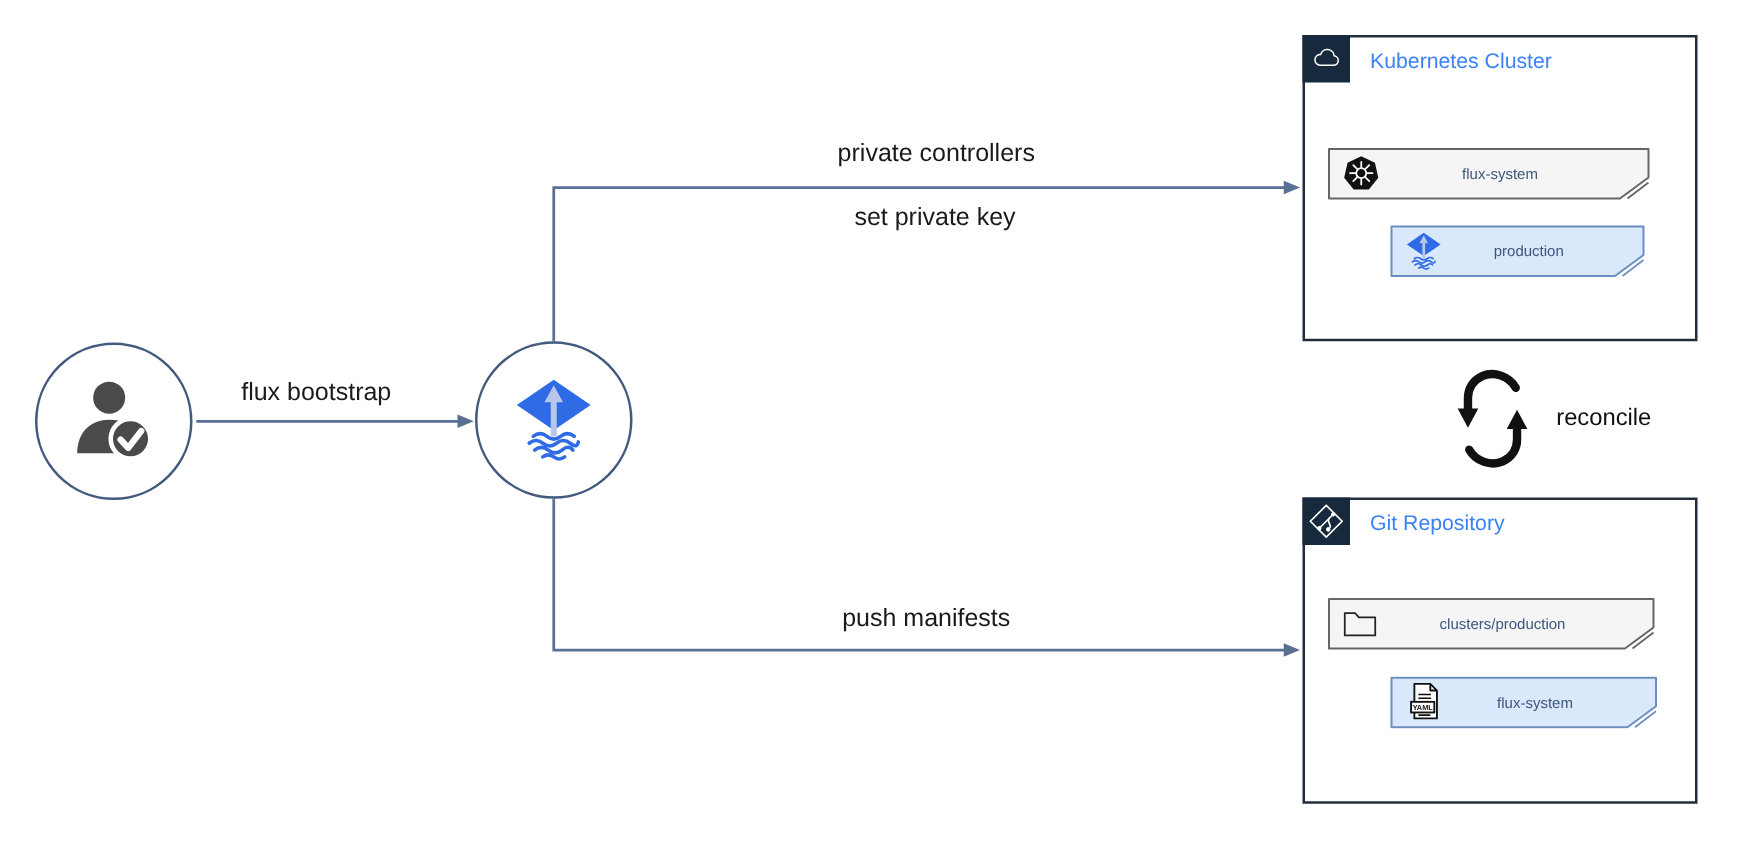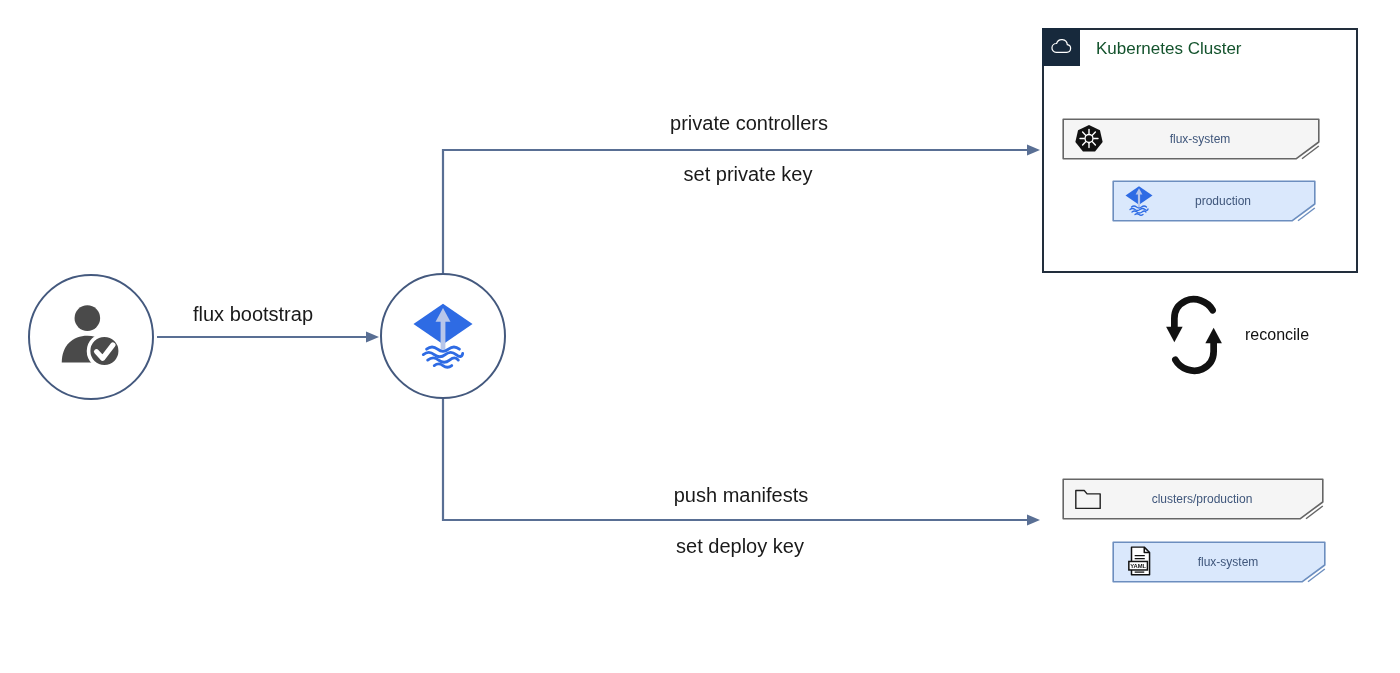--- a/index.html
+++ b/index.html
@@ -17,31 +17,31 @@
   .group-box{
     position:absolute;width:316px;height:245px;background:#ffffff;
     border:2px solid #222e3c;box-sizing:border-box;z-index:2;
   }
   .group-header{
     position:absolute;left:-2px;top:-2px;width:38px;height:38px;background:#17293c;
     display:flex;align-items:center;justify-content:center;
   }
   .group-title{
     position:absolute;left:52px;top:0;height:38px;line-height:38px;
-    font-size:17px;color:#14532d;white-space:nowrap;
+    font-size:17px;color:#3b82f6;white-space:nowrap;
   }
   .tag{position:absolute;height:42px;z-index:3;}
   .tag .shape{position:absolute;left:0;top:0;}
   .tag .ticon{position:absolute;left:11px;top:50%;transform:translateY(-50%);}
   .tag .tlabel{
     position:absolute;left:46px;right:28px;top:0;height:42px;line-height:42px;
     text-align:center;font-size:12px;color:#3f567b;white-space:nowrap;
   }
   .reconcile-wrap{position:absolute;left:1163px;top:294px;z-index:2;display:flex;align-items:center;}
-  .reconcile-label{margin-left:20px;font-size:16px;color:#111111;white-space:nowrap;}
+  .reconcile-label{margin-left:20px;font-size:19px;color:#111111;white-space:nowrap;}
 </style>
 </head>
 <body>
 
 <svg width="0" height="0" style="position:absolute">
   <defs>
     <symbol id="sym-person" viewBox="0 0 64 64">
       <circle cx="29" cy="16.5" r="10.5" fill="#4a4a4a"></circle>
       <path d="M8 53 C8 39 17 31 29 31 C38 31 45 35 48 42 L48 53 Z" fill="#4a4a4a"></path>
       <circle cx="43" cy="43.5" r="13" fill="#4a4a4a" stroke="#ffffff" stroke-width="3"></circle>
@@ -131,21 +131,20 @@
   <div class="circle-node" style="left:380px;top:273px;">
     <svg width="70" height="70">
         <use href="#sym-flux"></use>
       </svg>
   </div>
 
   <div class="lbl" style="left:163px;top:303px;width:180px;">flux bootstrap</div>
   <div class="lbl" style="left:649px;top:112px;width:200px;">private controllers</div>
   <div class="lbl" style="left:648px;top:163px;width:200px;">set private key</div>
   <div class="lbl" style="left:641px;top:484px;width:200px;">push manifests</div>
-  <div class="lbl" style="left:640px;top:535px;width:200px;">set deploy key</div>
 
   <div class="group-box" style="left:1042px;top:28px;">
     <div class="group-header">
       <svg width="26" height="26">
           <use href="#sym-cloud"></use>
         </svg>
     </div>
     <div class="group-title">Kubernetes Cluster</div>
   </div>
 
@@ -171,20 +170,28 @@
     <span class="tlabel">production</span>
   </div>
 
   <div class="reconcile-wrap">
     <svg width="62" height="82">
         <use href="#sym-sync"></use>
       </svg>
     <span class="reconcile-label">reconcile</span>
   </div>
 
+  <div class="group-box" style="left:1042px;top:398px;">
+    <div class="group-header">
+      <svg width="28" height="28">
+          <use href="#sym-git"></use>
+        </svg>
+    </div>
+    <div class="group-title">Git Repository</div>
+  </div>
 
   <div class="tag" style="left:1062px;top:478px;width:262px;text-decoration:underline;">
     <svg class="shape" width="262" height="42">
       <path d="M1.2 1.2 H260.8 V24 L238 40.8 H1.2 Z" fill="#f5f5f5" stroke="#666666" stroke-width="1.6" stroke-linejoin="round"></path>
       <path d="M244 40.8 L260.8 28" fill="none" stroke="#666666" stroke-width="1.4"></path>
     </svg>
     <svg class="ticon" width="30" height="30">
         <use href="#sym-folder"></use>
       </svg>
     <span class="tlabel">clusters/production</span>

